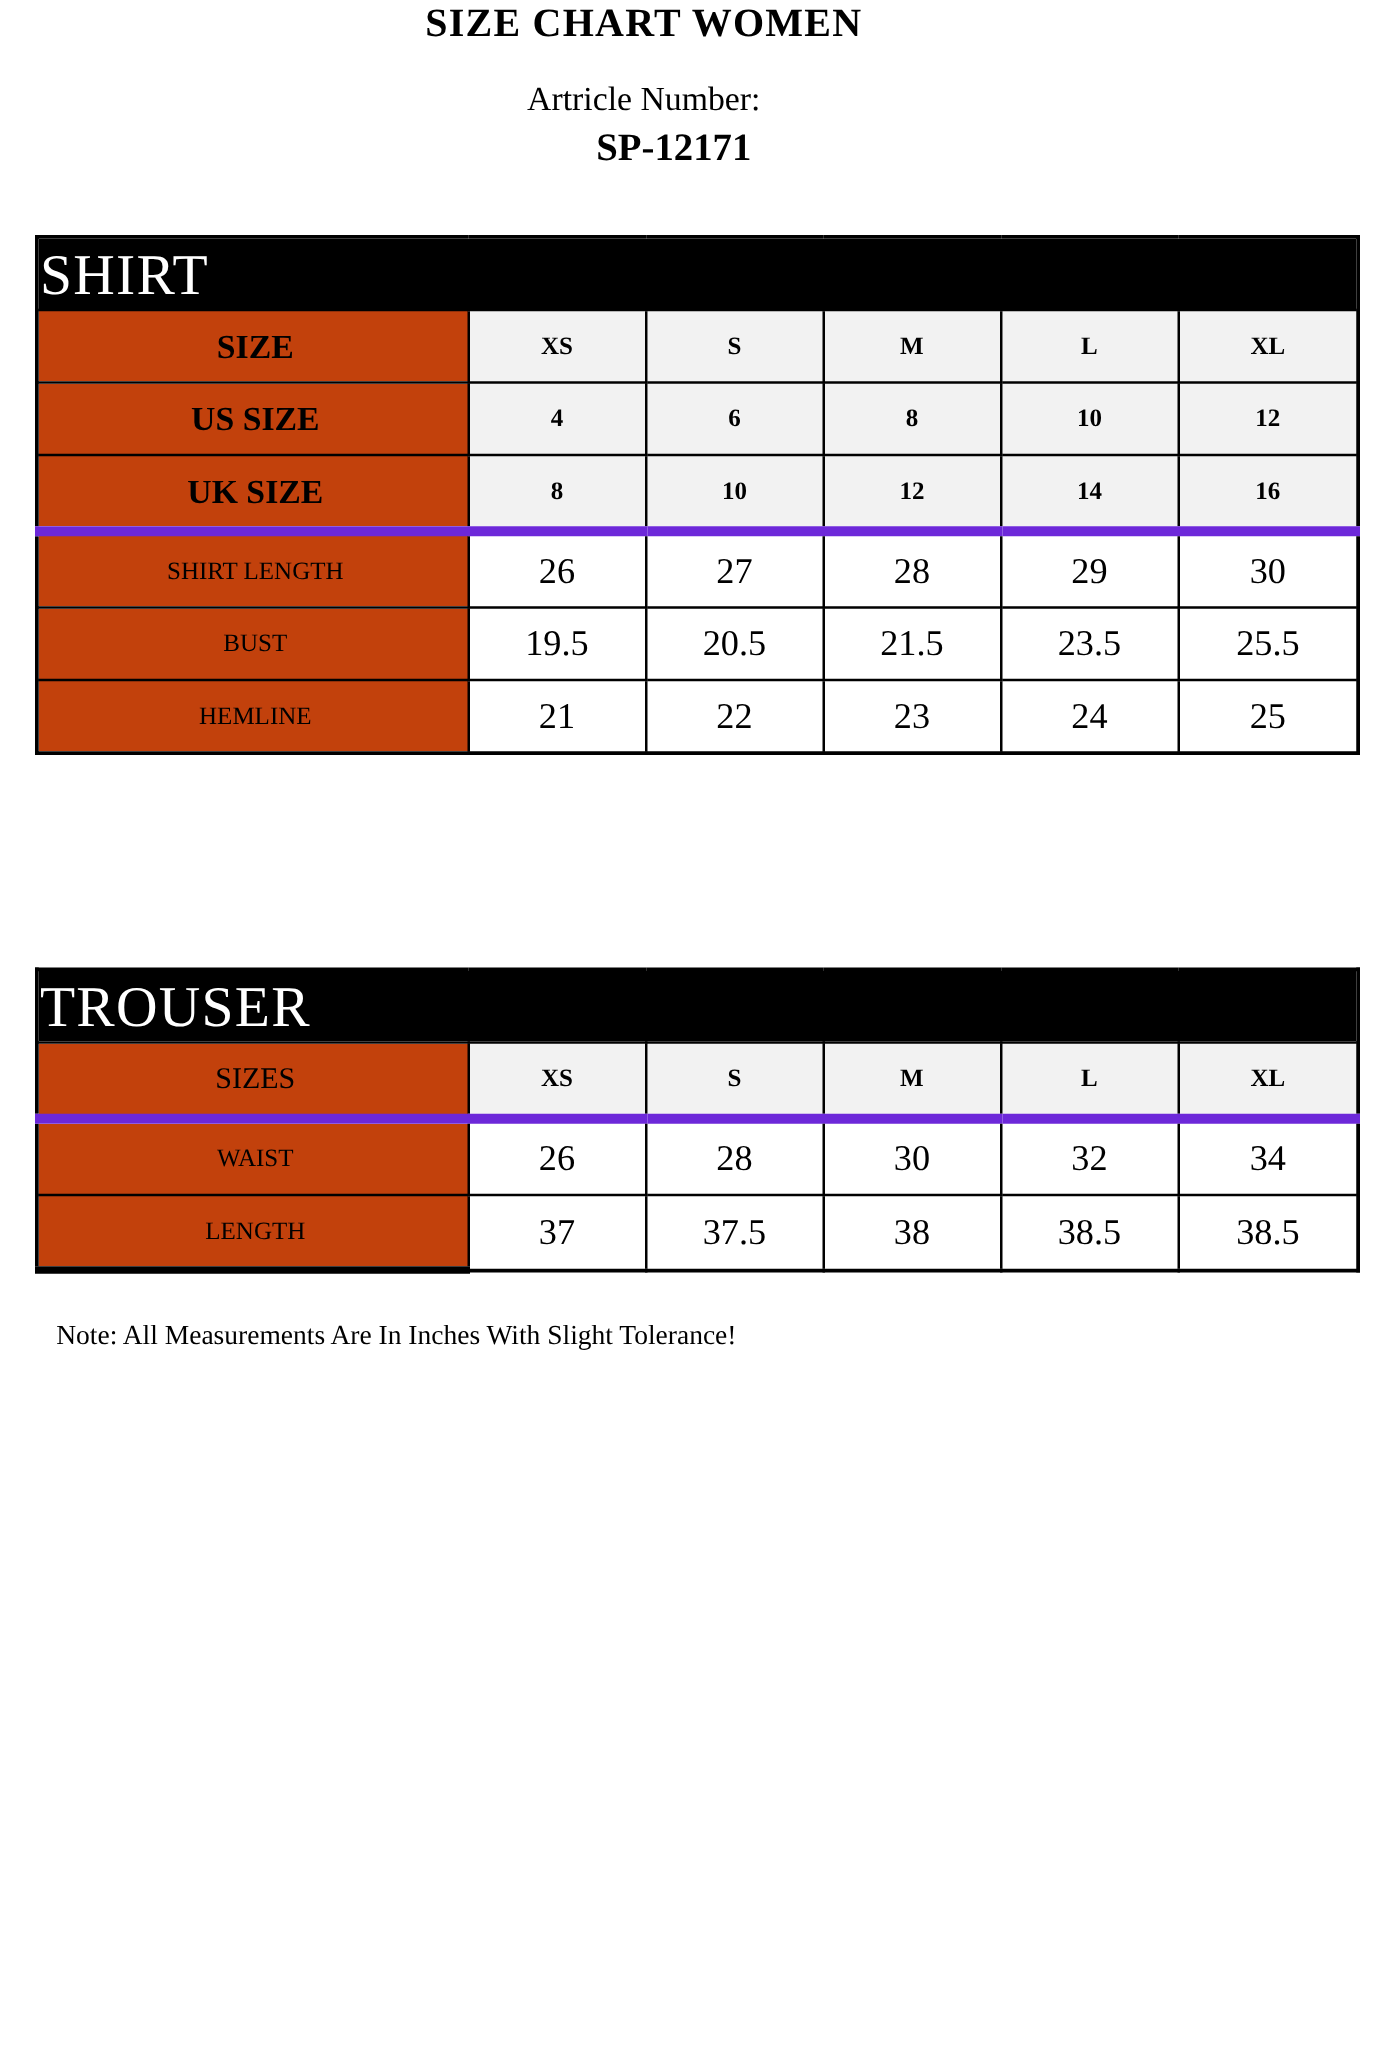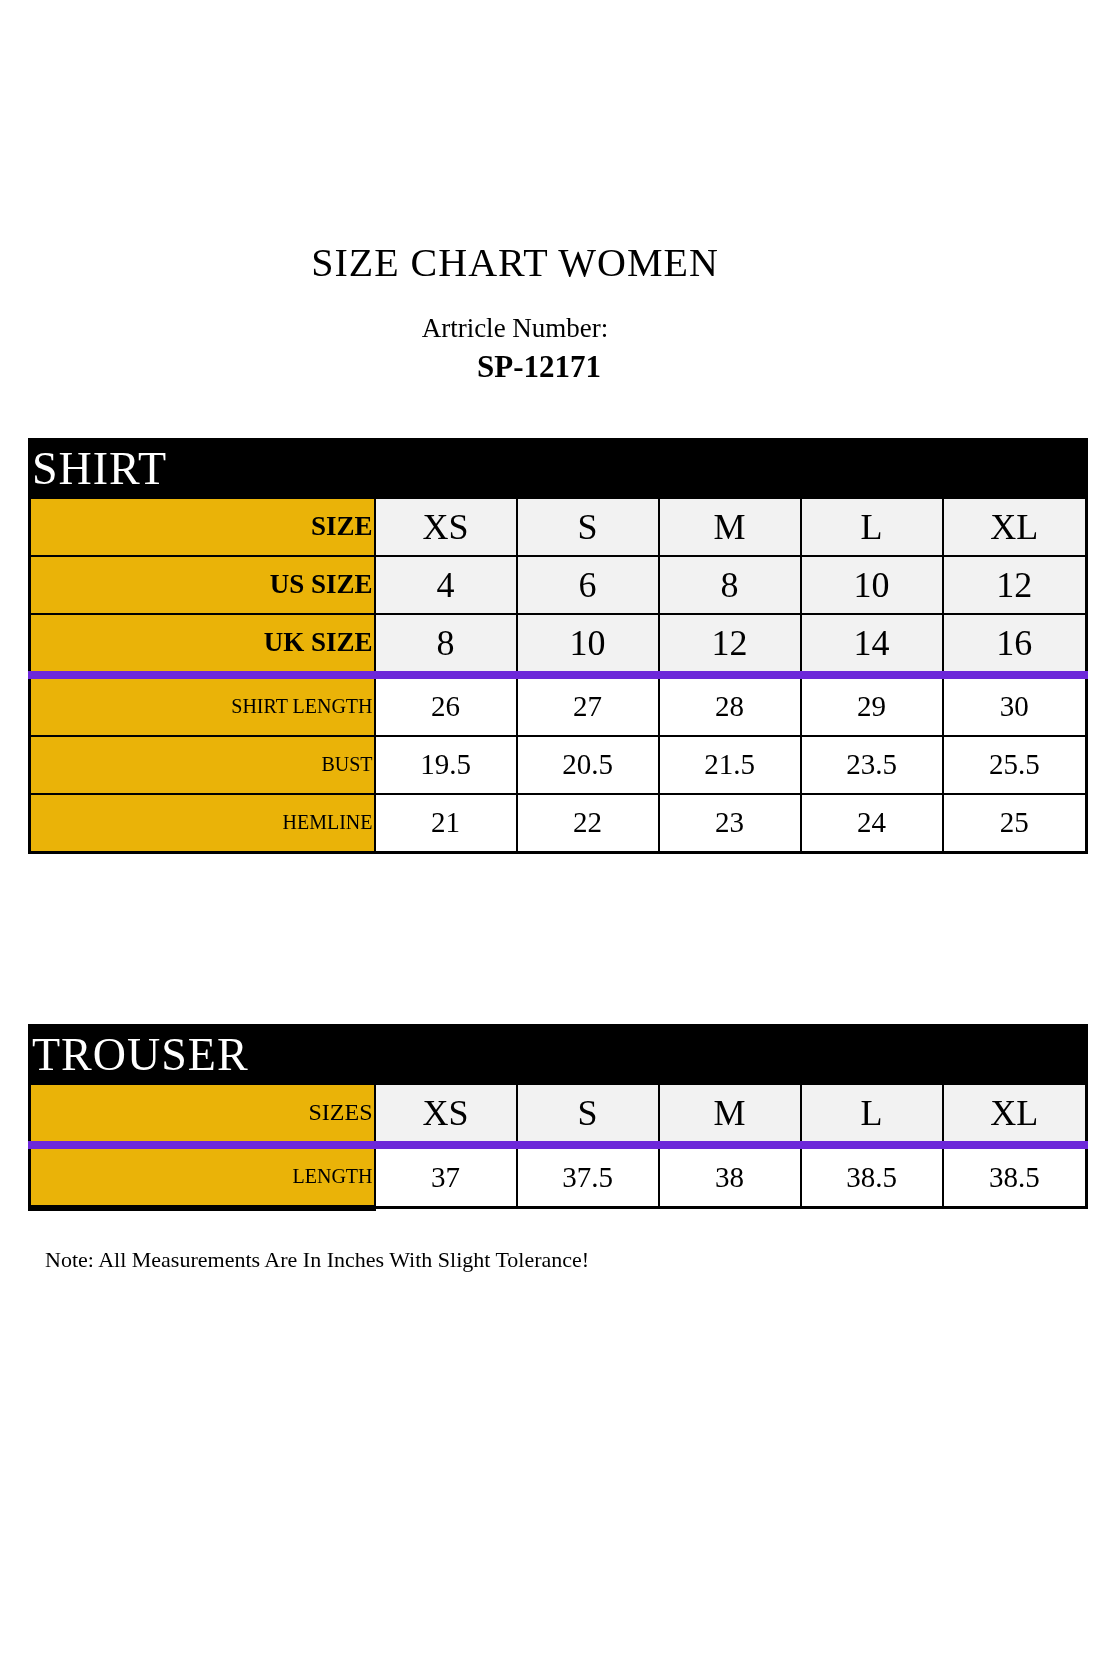--- a/index.html
+++ b/index.html
@@ -16,23 +16,22 @@
     overflow: hidden;
   }
 
   
   .header-block {
     width: 1030px;
     text-align: center;
   }
   .page-title {
     margin: 0;
-    padding-top: 240px;
-    font-size: 40px;
-    font-weight: normal;
+    font-size: 32px;
+    font-weight: bold;
     letter-spacing: 1px;
     line-height: 1.15;
   }
   .article-label {
     margin: 26px 0 0 0;
     font-size: 27px;
     line-height: 1.2;
   }
   .article-number {
     margin: 4px 0 0 0;
@@ -65,34 +64,34 @@
     color: #ffffff;
     font-size: 46px;
     font-weight: normal;
     text-align: left;
     height: 60px;
     letter-spacing: 1px;
   }
 
   
   .lbl {
-    text-align: right;
+    text-align: center;
     padding-left: 5px;
-    background: #eab308;
+    background: #c2410c;
     border-right: 3px solid #000;
   }
   .lbl-bold { font-weight: bold; font-size: 27px; }
   .lbl-reg  { font-weight: normal; font-size: 20px; }
   .lbl-med  { font-weight: normal; font-size: 24px; }
 
   
   .val { text-align: center; }
   tr.hdr-row .val {
-    font-weight: normal;
-    font-size: 36px;
+    font-weight: bold;
+    font-size: 20px;
     background: #f2f2f2;
   }
   tr.meas-row .val {
     font-weight: normal;
     font-size: 29px;
     background: #ffffff;
   }
 
   
   tr.section-end td { border-bottom: 8px solid #6d28d9; }
@@ -192,20 +191,28 @@
       <td class="table-caption" colspan="6">TROUSER</td>
     </tr>
     <tr class="hdr-row section-end">
       <td class="lbl lbl-med">SIZES</td>
       <td class="val">XS</td>
       <td class="val">S</td>
       <td class="val">M</td>
       <td class="val">L</td>
       <td class="val">XL</td>
     </tr>
+    <tr class="meas-row">
+      <td class="lbl lbl-reg">WAIST</td>
+      <td class="val">26</td>
+      <td class="val">28</td>
+      <td class="val">30</td>
+      <td class="val">32</td>
+      <td class="val">34</td>
+    </tr>
     <tr class="meas-row last-row">
       <td class="lbl lbl-reg">LENGTH</td>
       <td class="val">37</td>
       <td class="val">37.5</td>
       <td class="val">38</td>
       <td class="val">38.5</td>
       <td class="val">38.5</td>
     </tr>
   </tbody>
 </table>

